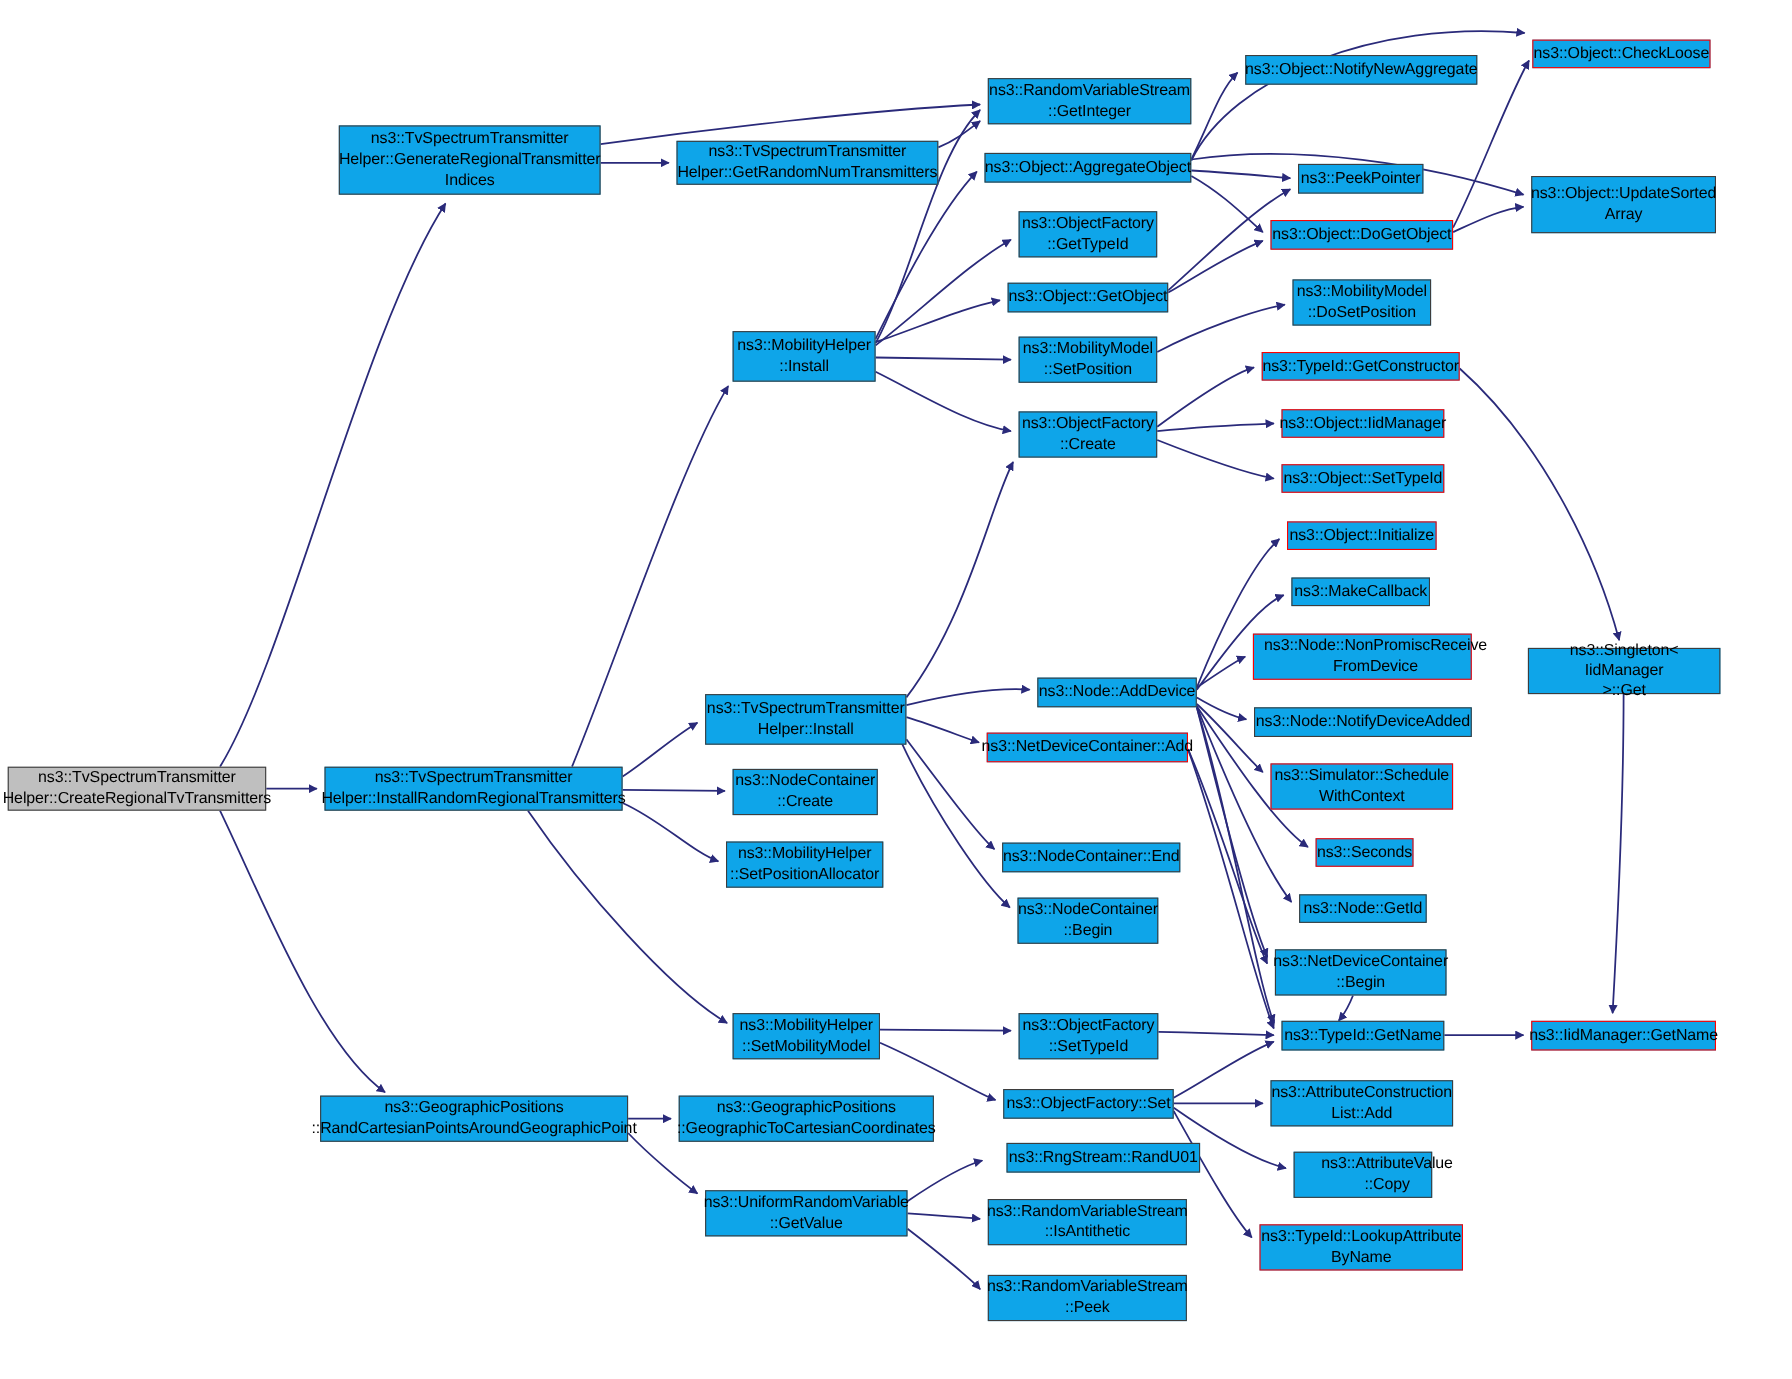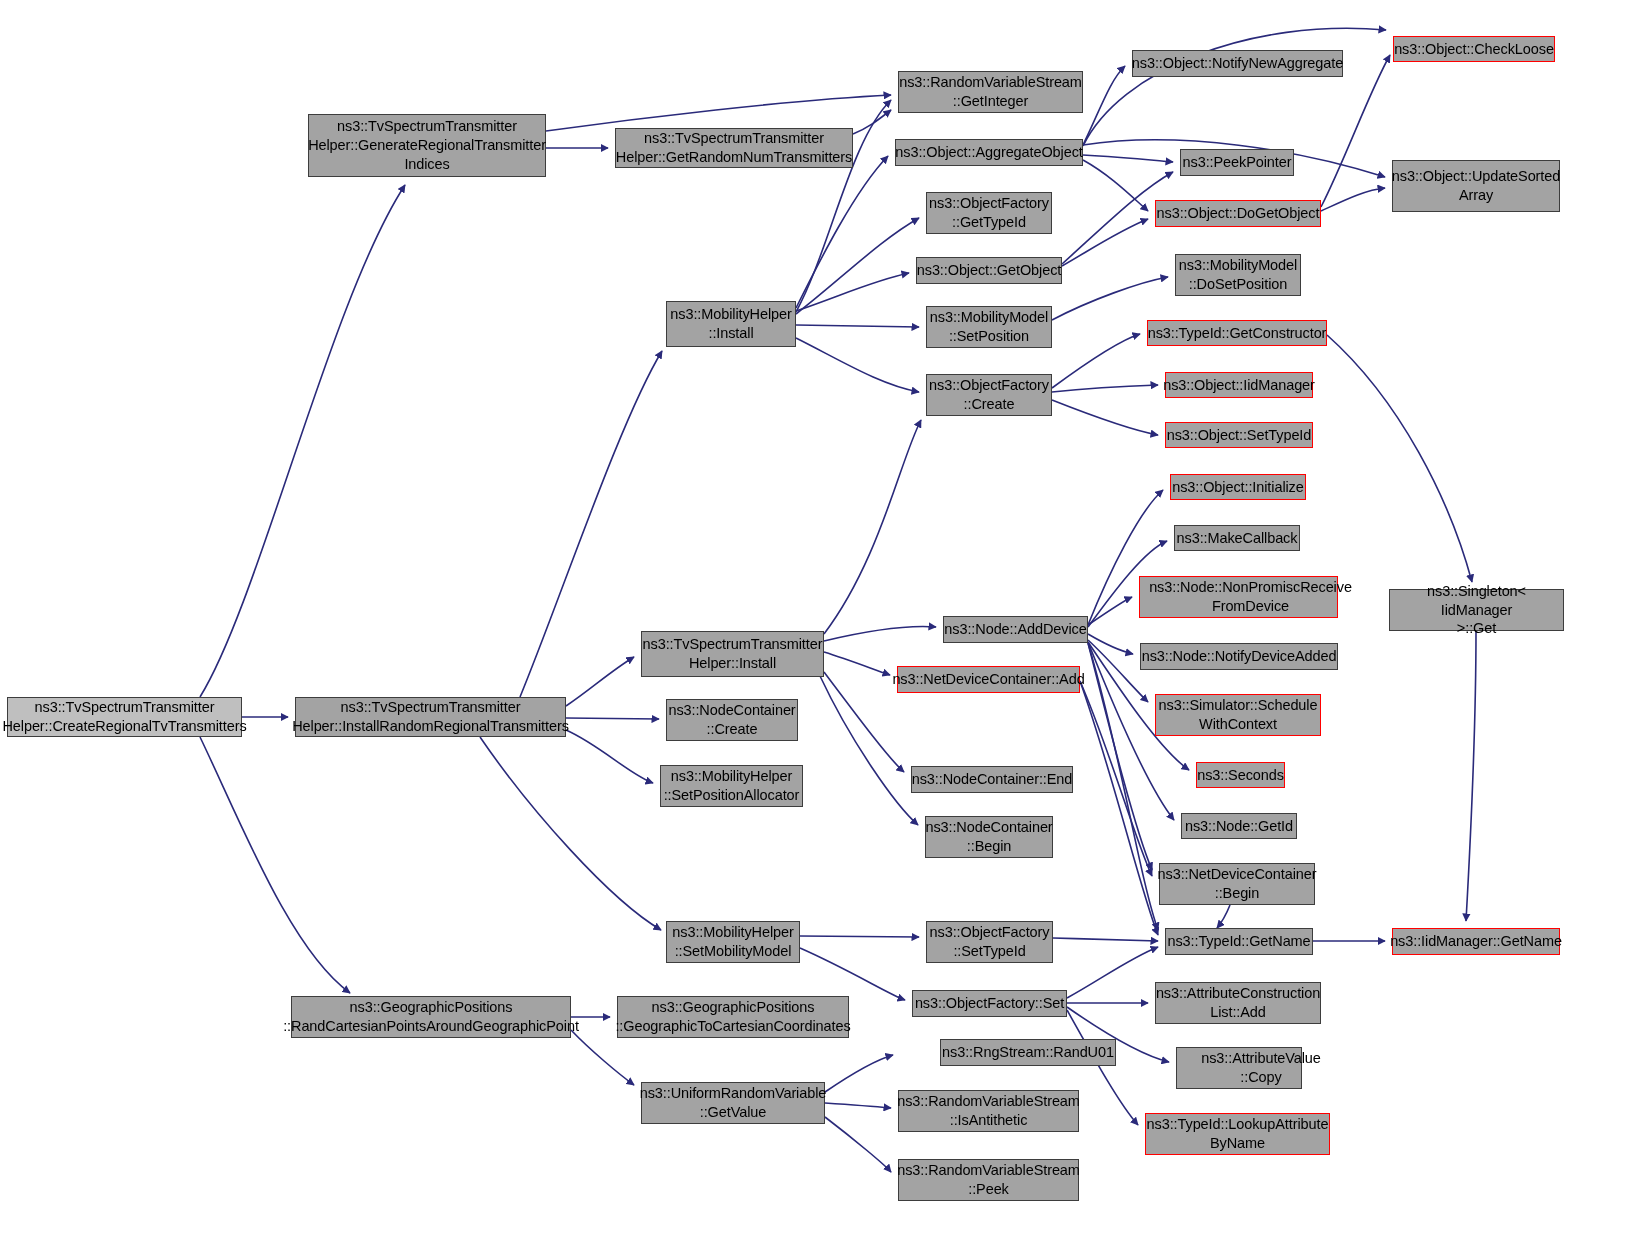--- a/index.html
+++ b/index.html
@@ -23,21 +23,21 @@
     height: 1254px;
     pointer-events: none;
   }
   .node {
     position: absolute;
     box-sizing: border-box;
     display: flex;
     align-items: center;
     justify-content: center;
     text-align: center;
-    background: #a3a3a3;
+    background: #0ea5e9;
     border: 1px solid #3d3d3d;
     color: #000000;
     font-size: 14.5px;
     line-height: 1.30;
     letter-spacing: -0.1px;
     padding: 1px 4px;
     white-space: pre-line;
     z-index: 5;
   }
   .node.red {
@@ -192,19 +192,19 @@
       <div class="node" style="left: 1176px; top: 1047px; width: 126px; height: 42px; padding-left: 48px;">ns3::AttributeValue
 ::Copy</div>
       <div class="node red" style="left: 1145px; top: 1113px; width: 185px; height: 42px;">ns3::TypeId::LookupAttribute
 ByName</div>
       <div class="node" style="left: 291px; top: 996px; width: 280px; height: 42px;">ns3::GeographicPositions
 ::RandCartesianPointsAroundGeographicPoint</div>
       <div class="node" style="left: 617px; top: 996px; width: 232px; height: 42px;">ns3::GeographicPositions
 ::GeographicToCartesianCoordinates</div>
       <div class="node" style="left: 641px; top: 1082px; width: 184px; height: 42px;">ns3::UniformRandomVariable
 ::GetValue</div>
-      <div class="node" style="left: 940px; top: 1039px; width: 176px; height: 27px;">ns3::RngStream::RandU01</div>
+      <div class="node" style="left: 915px; top: 1039px; width: 176px; height: 27px;">ns3::RngStream::RandU01</div>
       <div class="node" style="left: 898px; top: 1090px; width: 181px; height: 42px;">ns3::RandomVariableStream
 ::IsAntithetic</div>
       <div class="node" style="left: 898px; top: 1159px; width: 181px; height: 42px;">ns3::RandomVariableStream
 ::Peek</div>
     </div>
 </div>
 
 </body></html>

